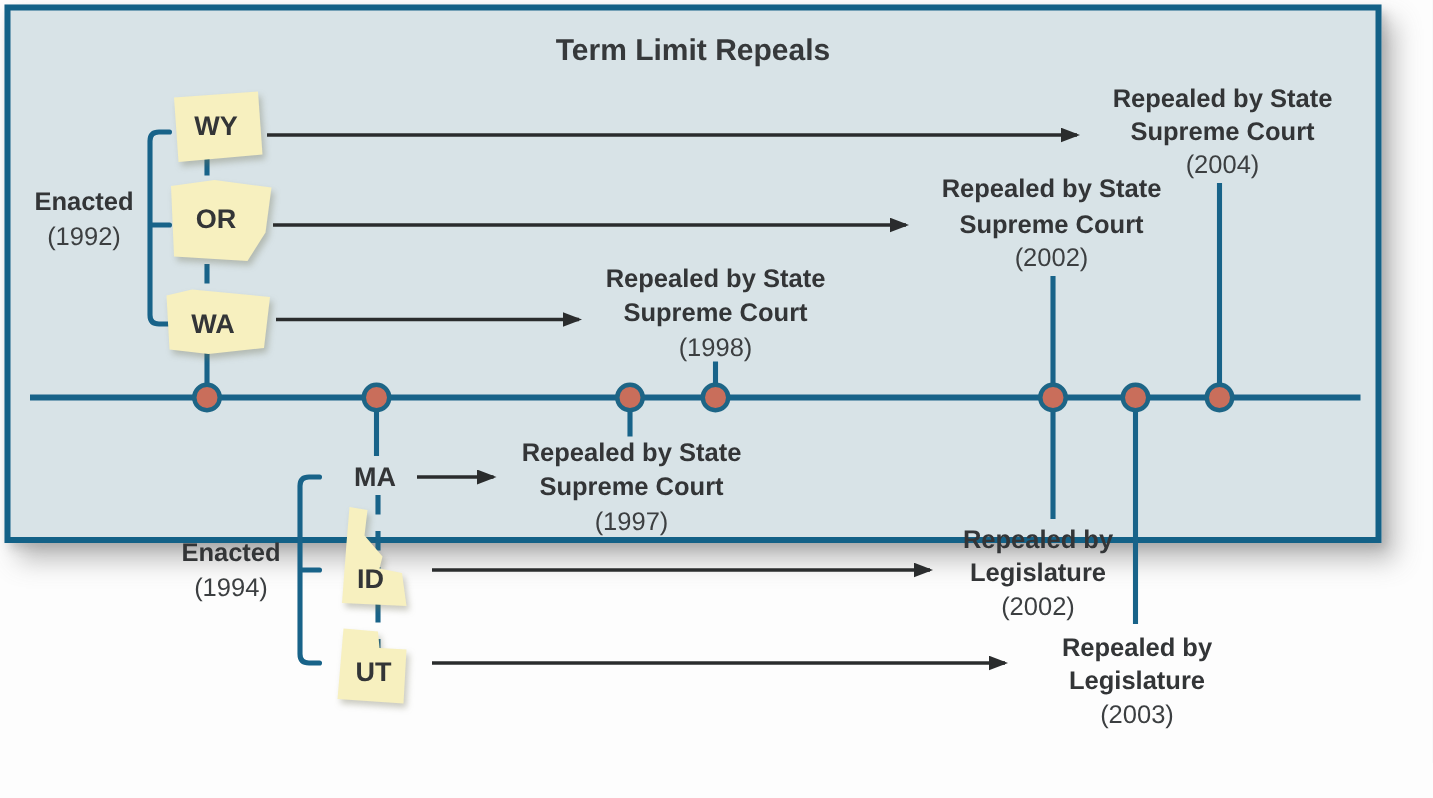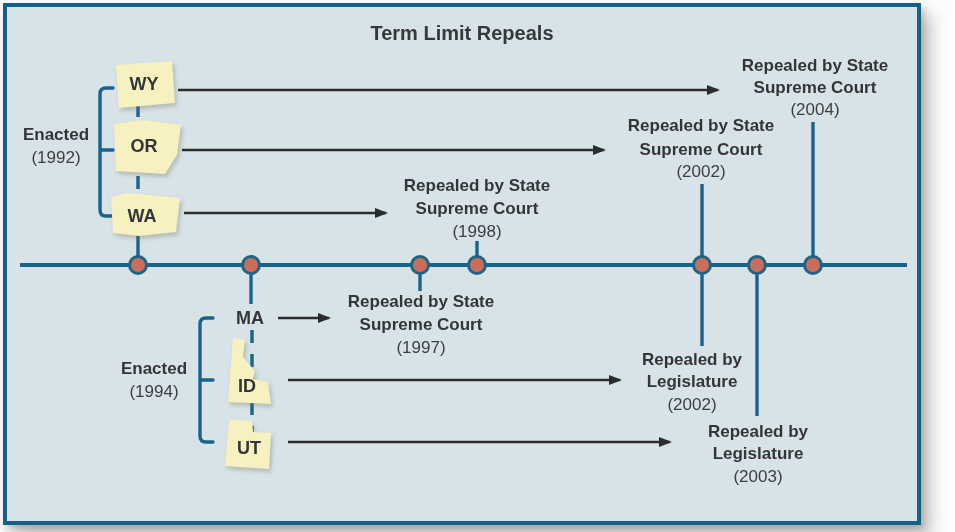--- a/index.html
+++ b/index.html
@@ -1,18 +1,18 @@
 <!DOCTYPE html>
 <html><head>
 <meta charset="utf-8">
 <style>
   html,body{margin:0;padding:0;background:#ffffff;width:955px;height:532px;
     font-family:"Liberation Sans",sans-serif;}
   .stage{position:relative;width:955px;height:532px;background:#fdfdfd;overflow:hidden;}
-  .figure{position:absolute;left:3px;top:3px;width:918px;height:522px;box-sizing:border-box;
+  .figure{position:absolute;left:3px;top:3px;width:918px;height:359px;box-sizing:border-box;
     background:#d8e3e7;border:4px solid #136187;
     box-shadow:9px 11px 16px rgba(110,110,110,.45), 3px 4px 6px rgba(130,130,130,.3);padding-left:28px;}
   .figure svg{position:absolute;left:0;top:0;width:910px;height:486px;display:block;}
 
   
   .tl-line{stroke:#186389;stroke-width:4;fill:none;}
   .conn{stroke:#186389;stroke-width:3.4;fill:none;}
   .conn-dash{stroke:#186389;stroke-width:3.4;fill:none;stroke-dasharray:13 11;}
   .bracket{stroke:#186389;stroke-width:3.4;fill:none;stroke-linecap:round;}
   .arrow{stroke:#2a2c2d;stroke-width:2.4;fill:none;}

